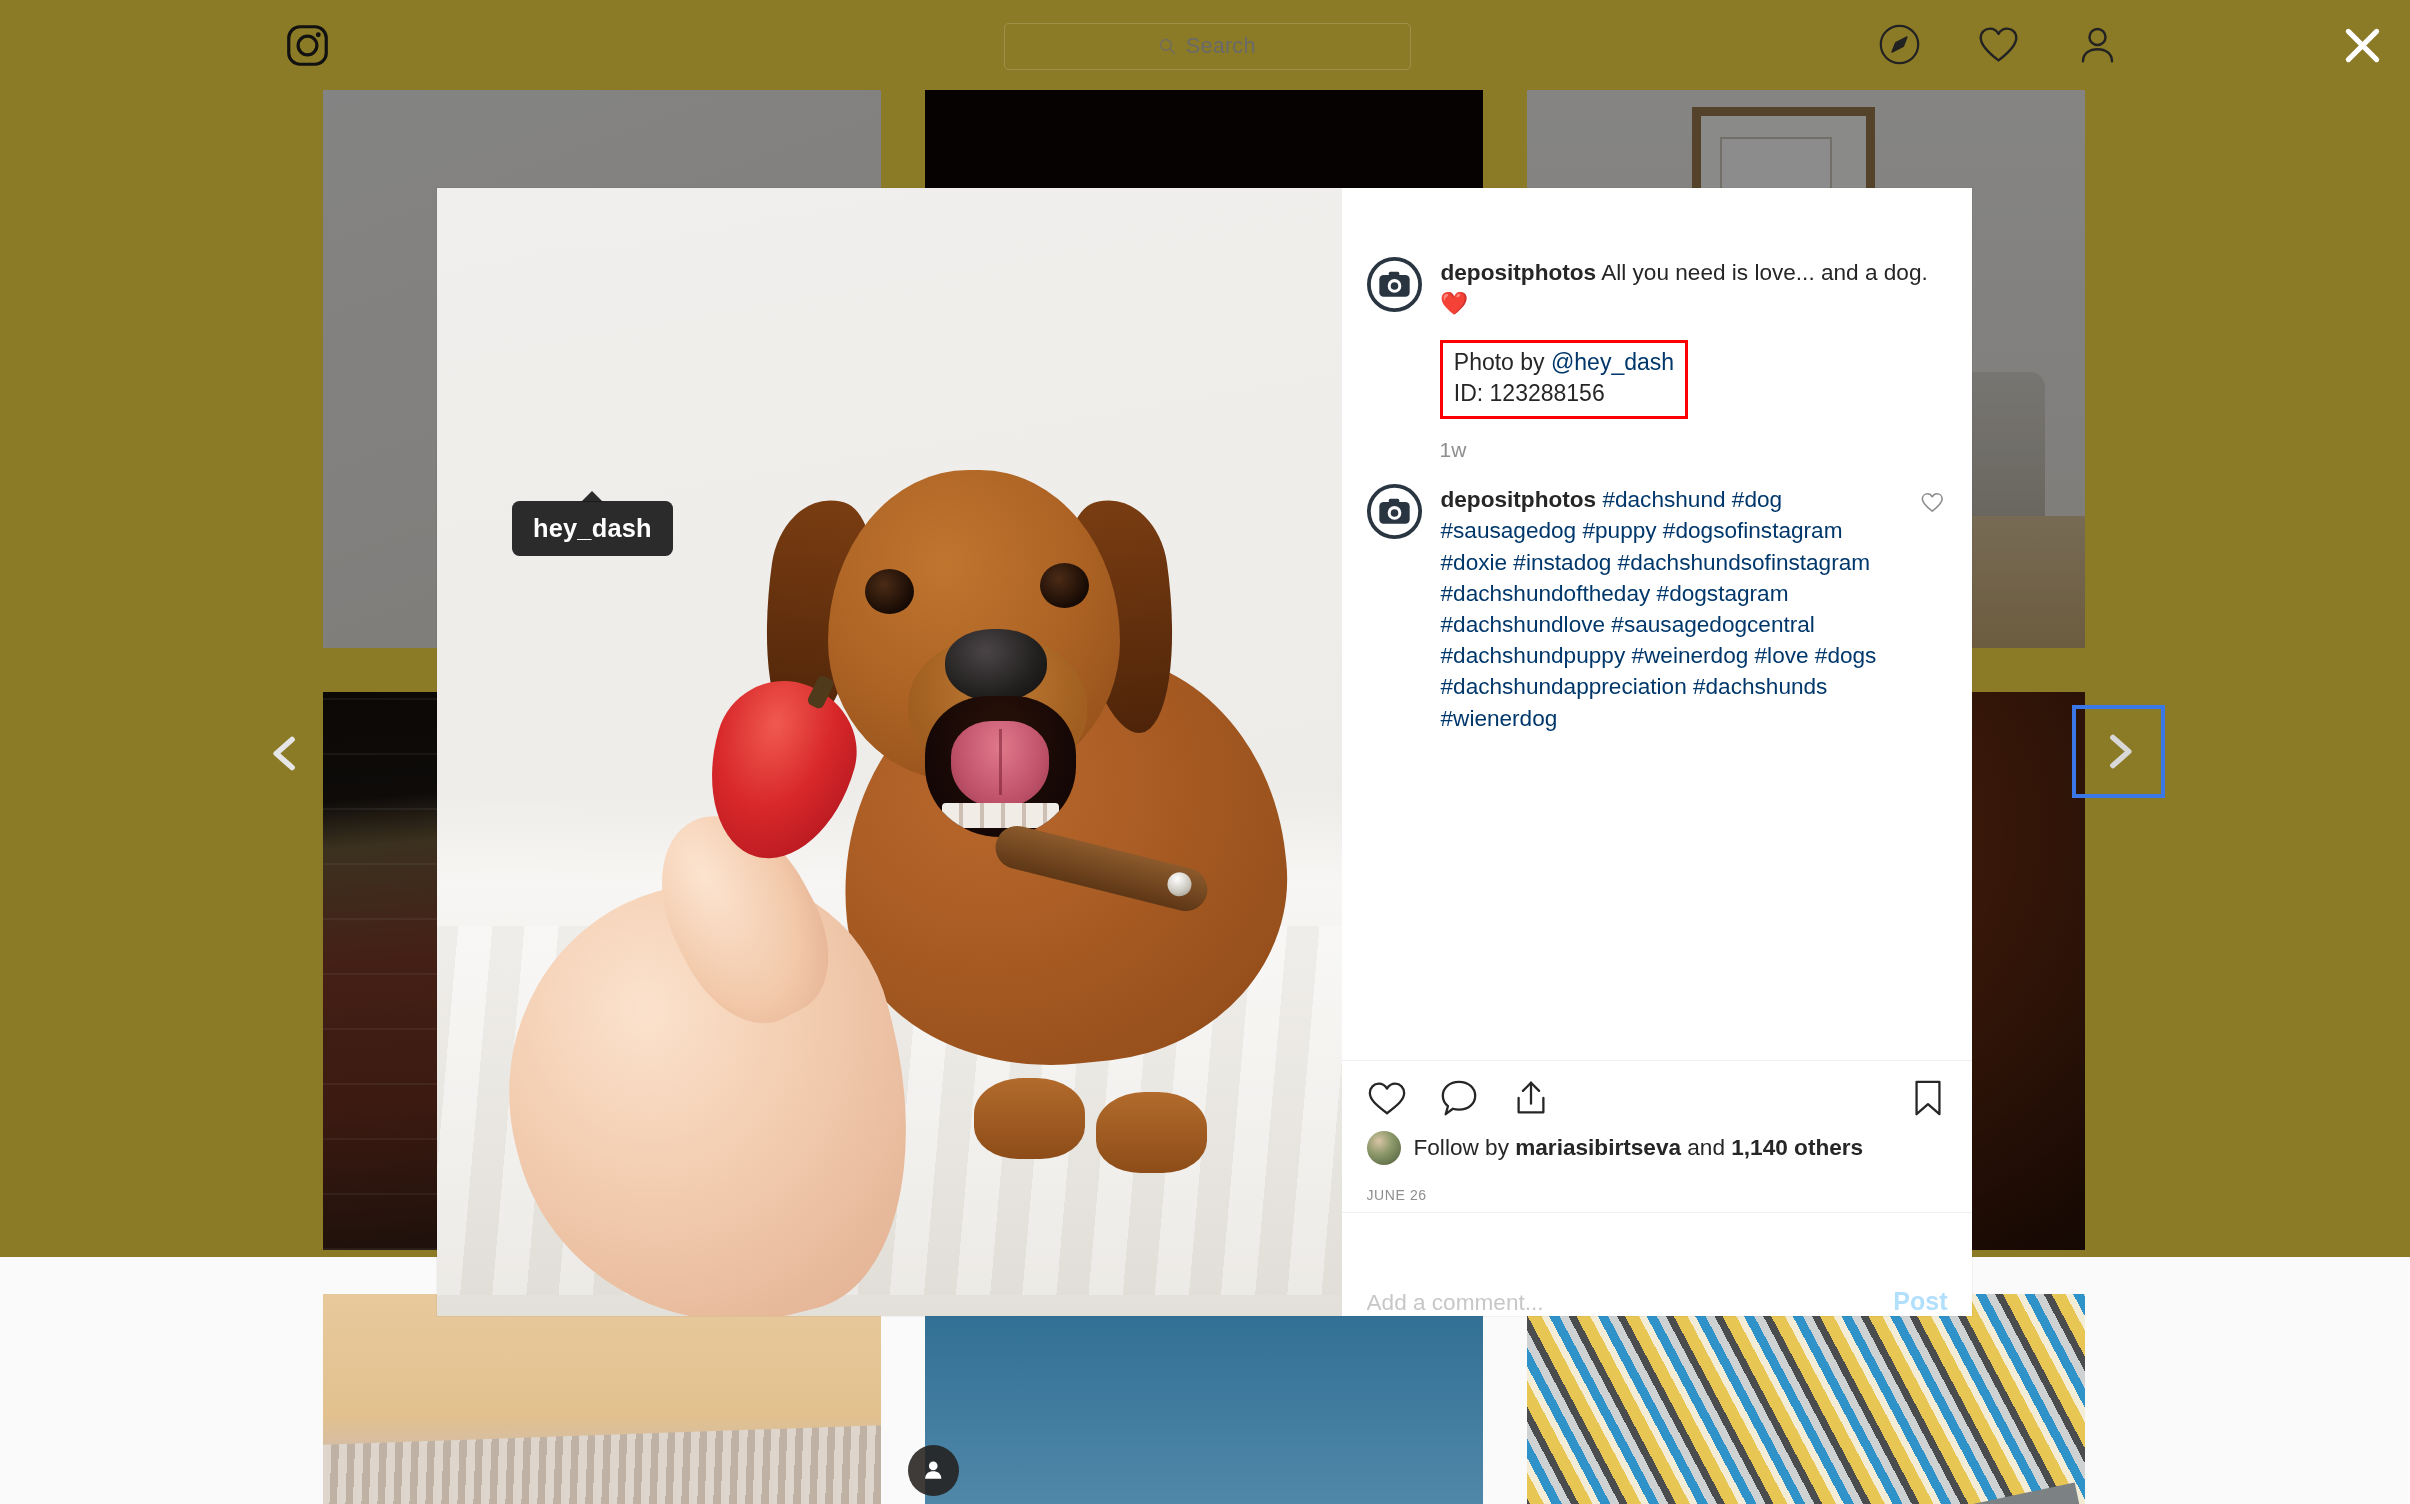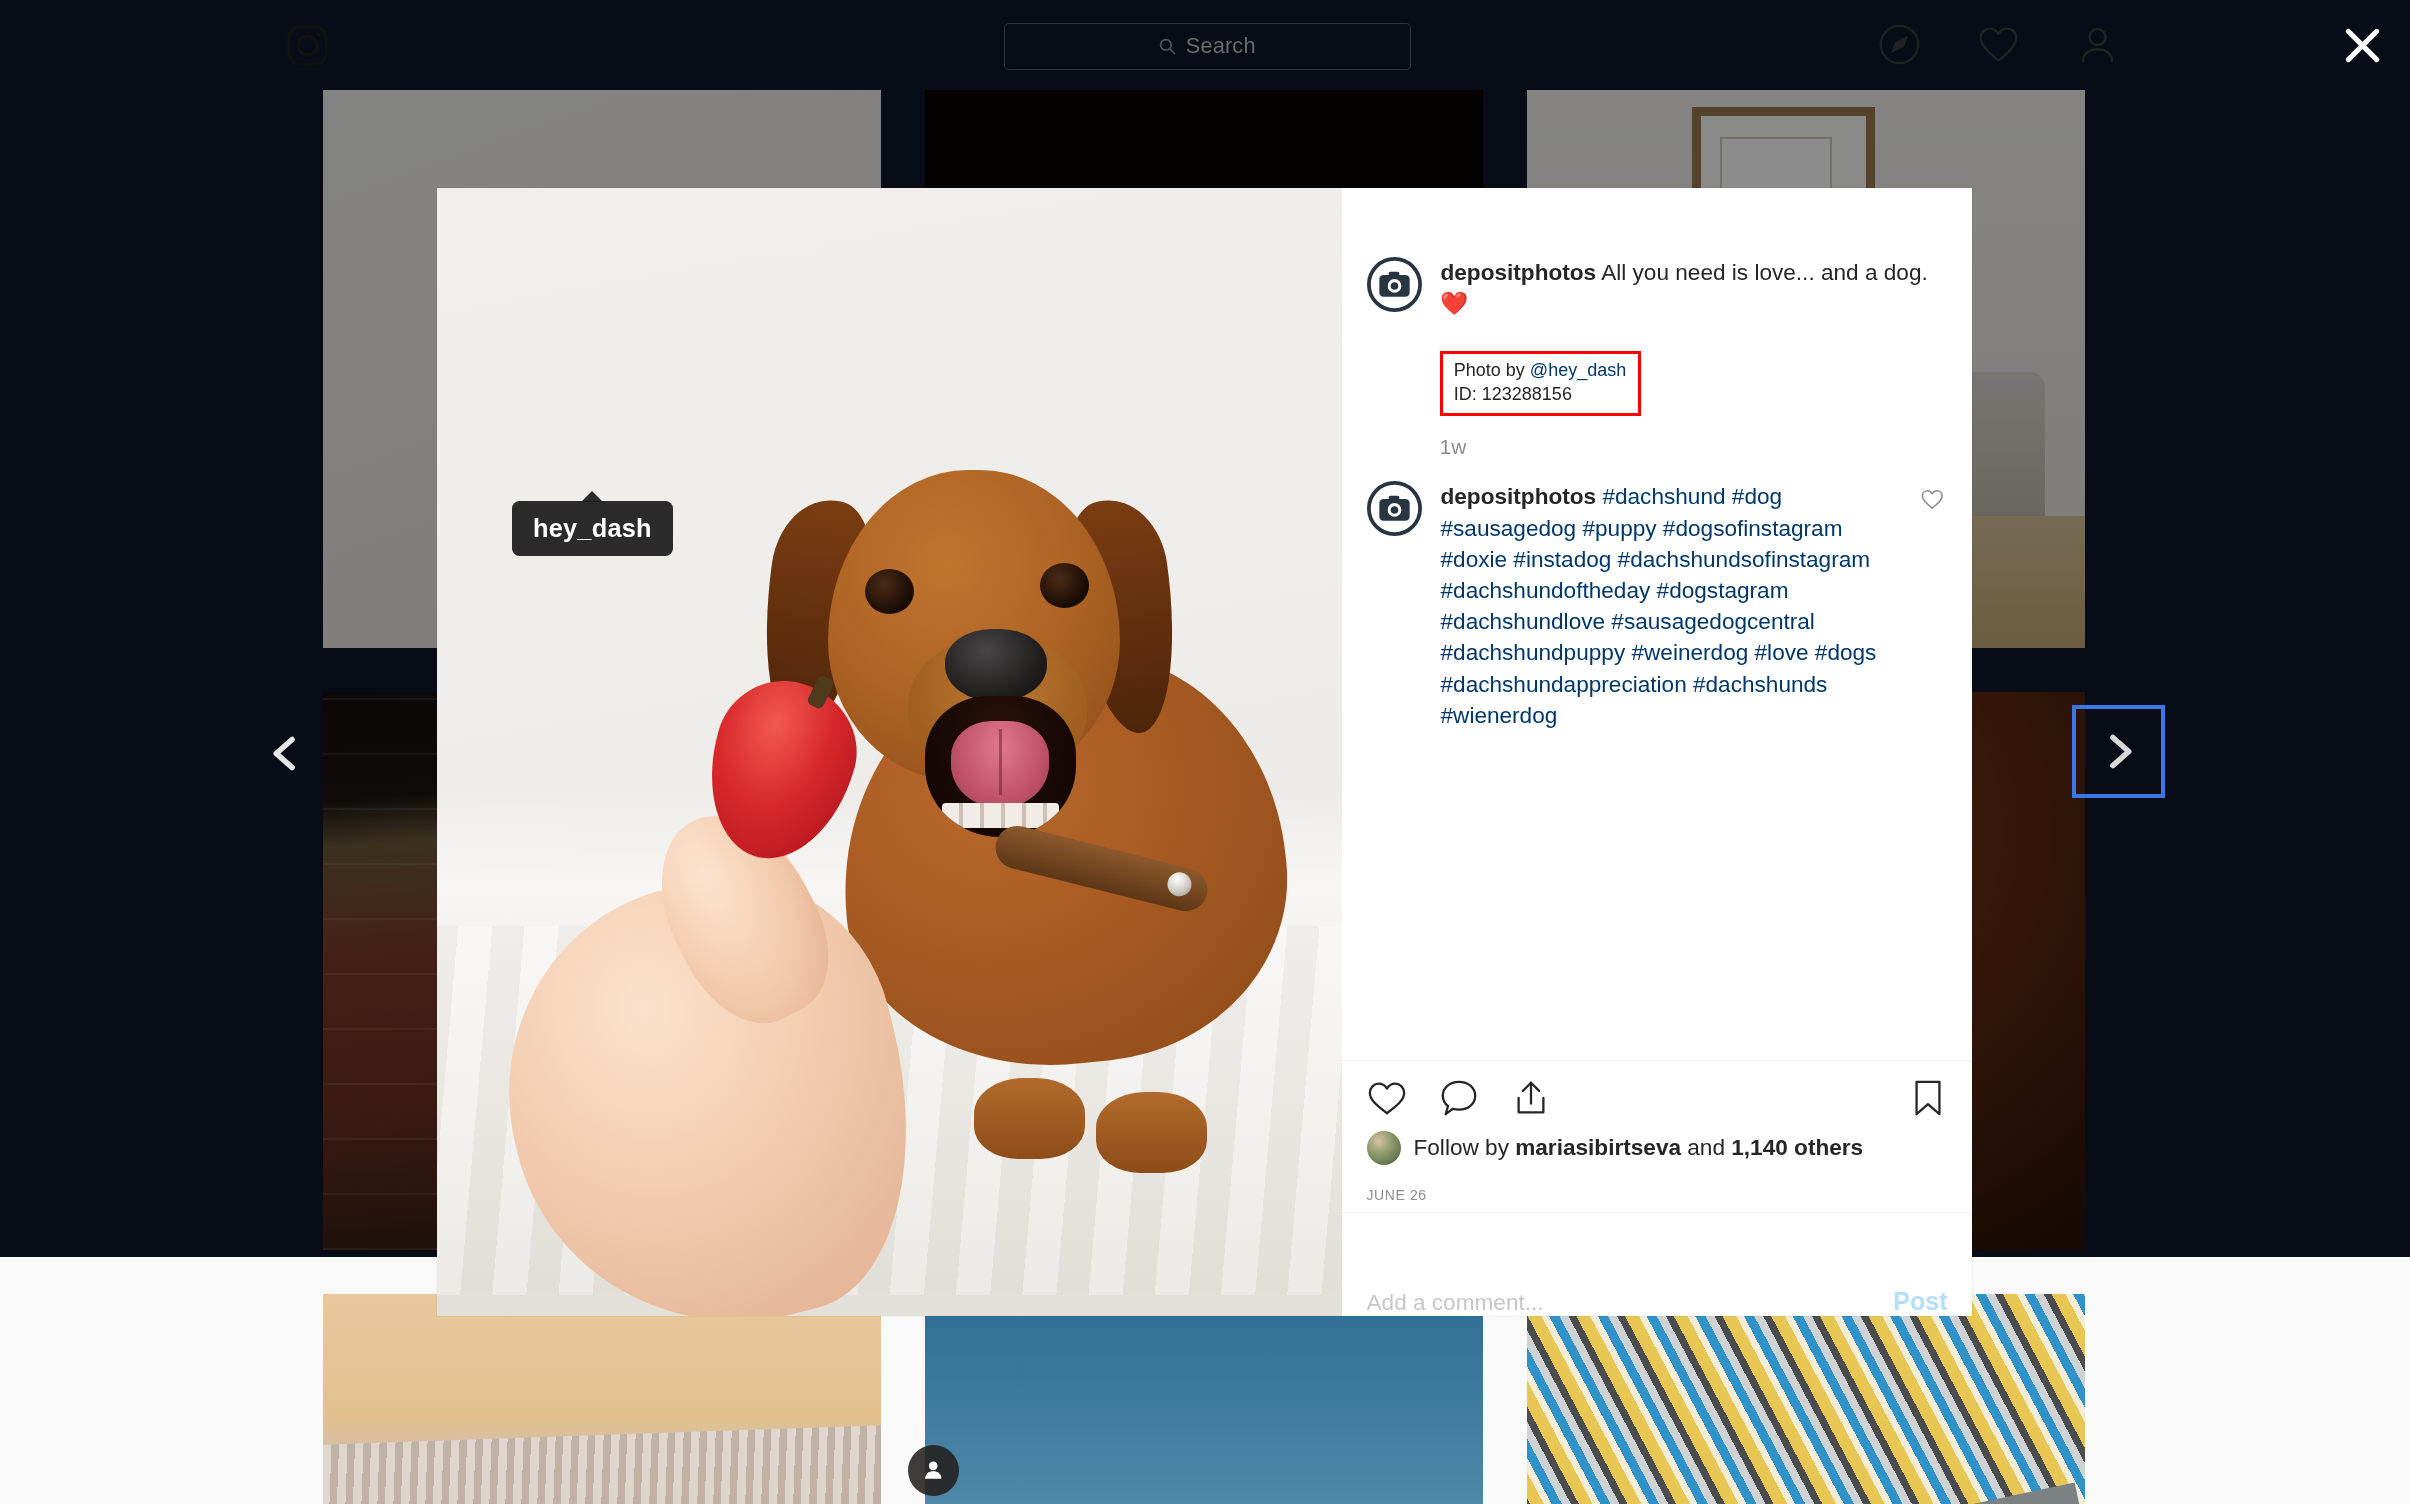--- a/index.html
+++ b/index.html
@@ -10,21 +10,21 @@
     overflow: hidden;
     font-family: "Liberation Sans", sans-serif;
     background: #fafafa;
   }
 
   
   #page-root {
     position: relative;
     width: 2411px;
     height: 1257px;
-    background: #0f172a;
+    background: #fde047;
   }
 
   .feed-grid {
     position: absolute;
     left: 323px;
     top: 90px;
     width: 1766px;
     display: grid;
     grid-template-columns: repeat(3, 558px);
     grid-gap: 44px;
@@ -323,23 +323,23 @@
     word-wrap: break-word;
   }
   .cmt .ctext b { font-weight: bold; }
   .heartmini { flex: 0 0 28px; margin-top: 5.6px; }
   .heartmini svg { width:24.5px; height:24.5px; }
 
   .caption-box {
     display:inline-block;
     border: 3.8px solid #ff0000;
     padding: 3.8px 11.3px 5.6px 11.3px;
-    margin-top: 15px;
+    margin-top: 4px;
     margin-left: 73px;
-    font-size: 18px; line-height:1.38; color:#262626;
+    font-size: 23px; line-height:1.38; color:#262626;
   }
   .caption-box a { color:#00376b; text-decoration:none; }
   .time-ago {
     margin-left: 73px; margin-top: 19px;
     font-size: 21px; color:#8e8e8e;
   }
   .tag-link { color:#00376b; }
 
   .ip-actions {
     border-top: 0.9px solid #efefef;

